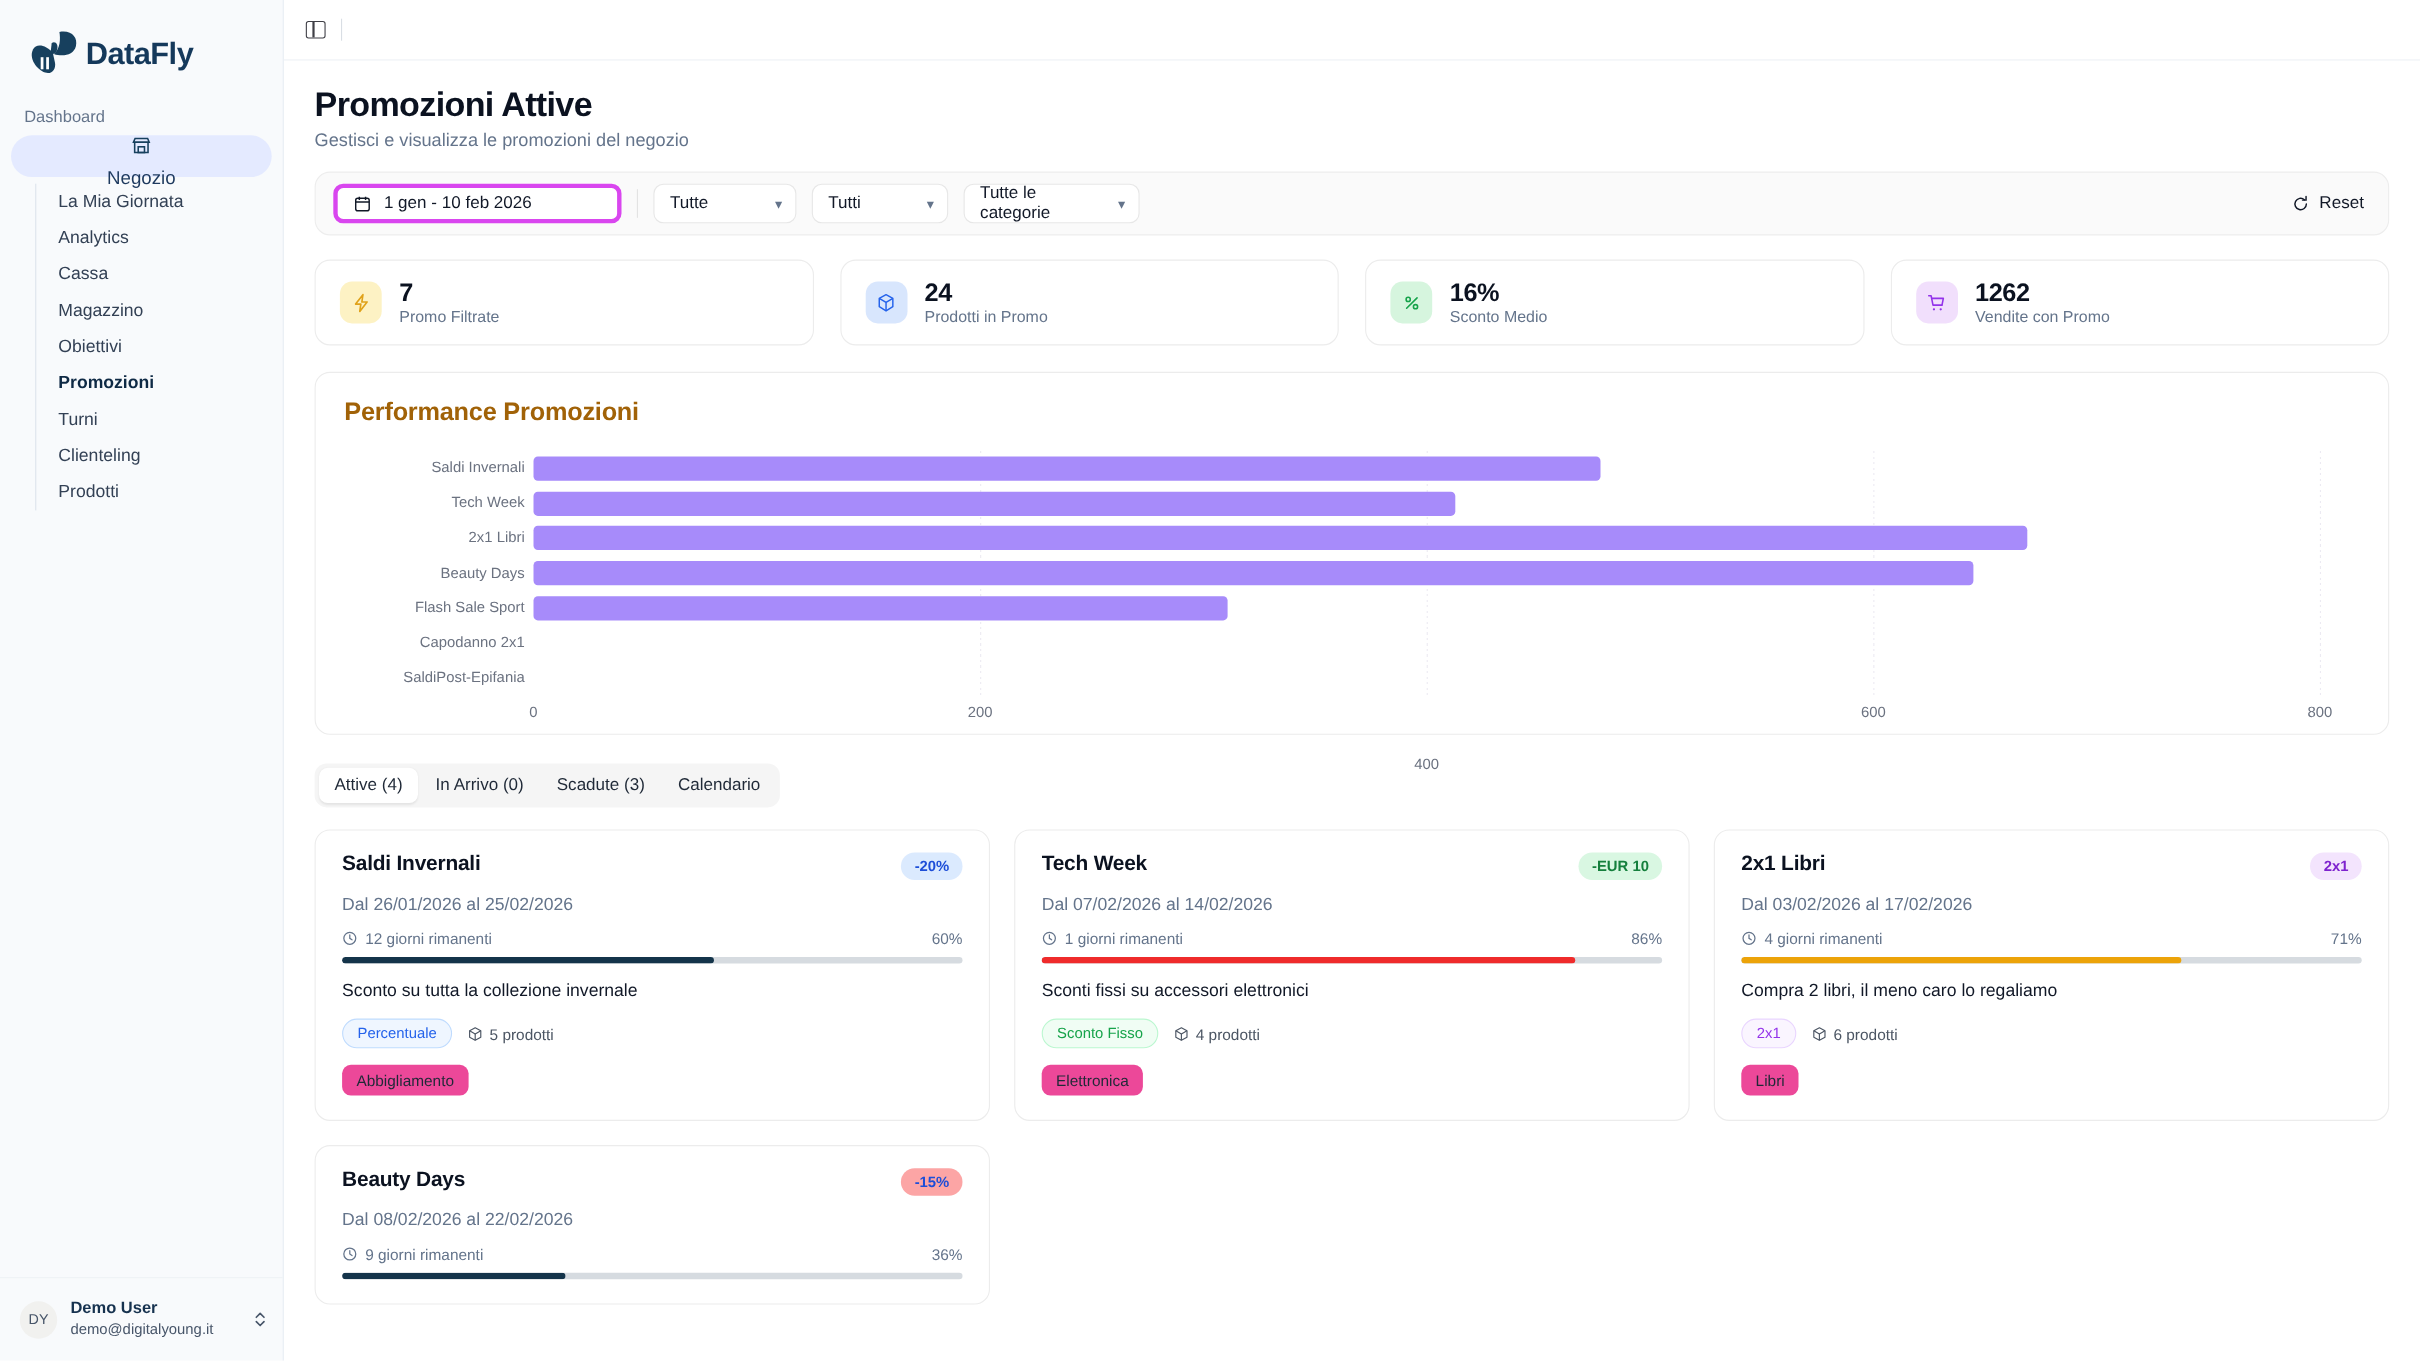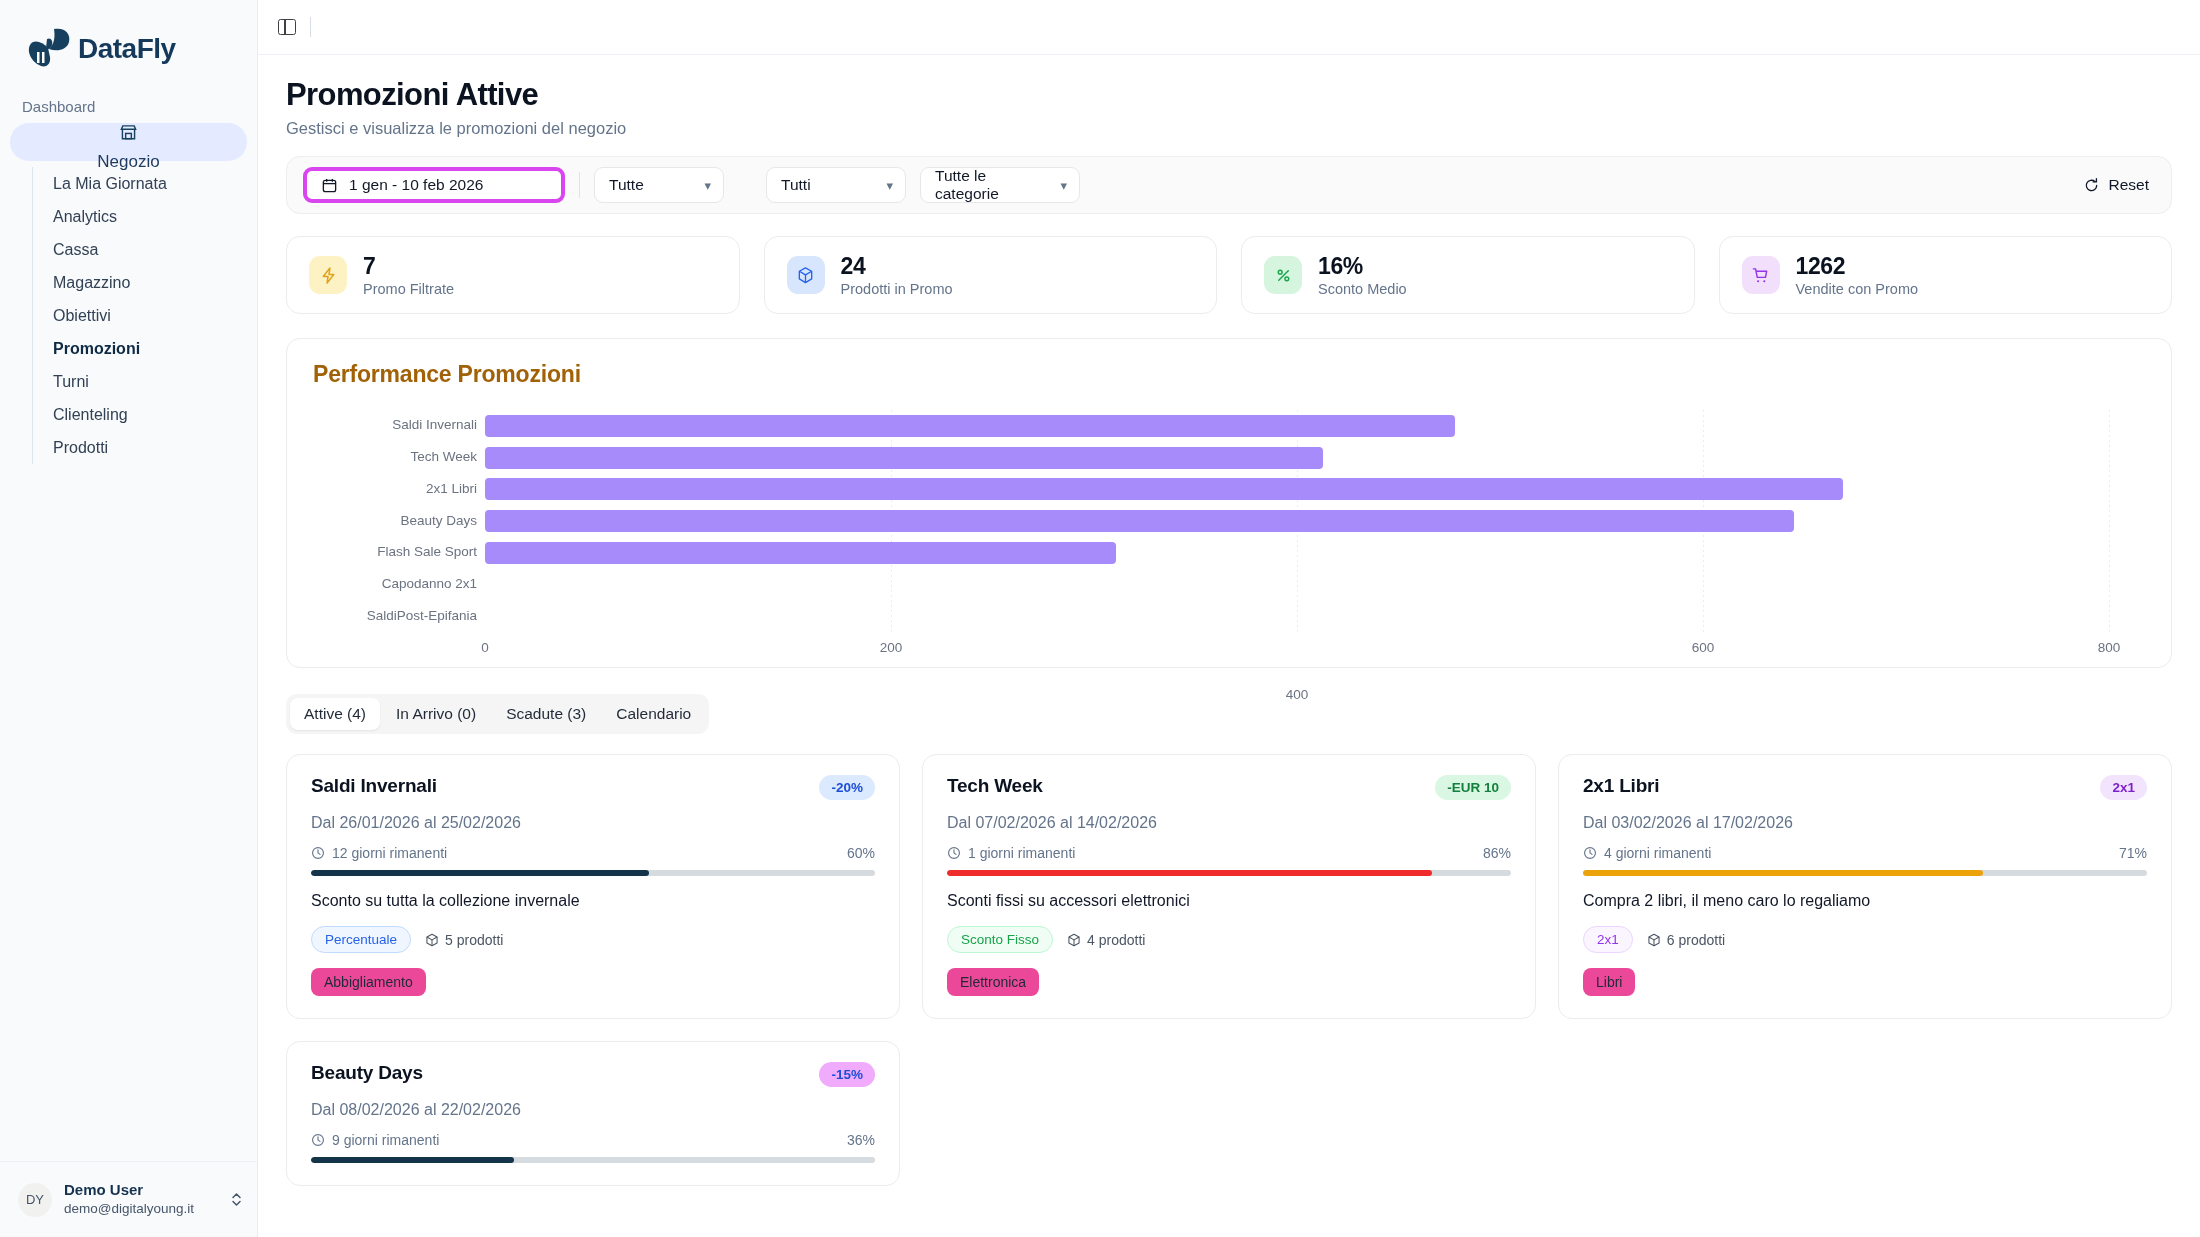--- a/index.html
+++ b/index.html
@@ -85,21 +85,21 @@
     background: #fff; border: 4px solid #d946ef; border-radius: 9px;
     height: 36px; padding: 0 14px; font-size: 15.5px; color: #111827; min-width: 262px; cursor: pointer;
   }
   .vsep { width: 1px; height: 26px; background: #e3e3e3; }
   .select-pill {
     display: flex; align-items: center; justify-content: space-between;
     background: #fff; border: 1px solid #e7e7e7; border-radius: 9px;
     height: 36px; padding: 0 12px 0 14px; font-size: 15.5px; color: #111827; cursor: pointer; gap: 16px;
   }
   .sel-w1 { width: 130px; }
-  .sel-w2 { width: 140px; margin-left: 28px; }
+  .sel-w2 { width: 124px; }
   .sel-w3 { width: 160px; }
   .chev { color: #64748b; font-size: 13px; line-height: 1; }
   .spacer { flex: 1; }
   .reset-btn {
     display: flex; align-items: center; gap: 9px; font-size: 15.5px; color: #111827;
     background: transparent; border: none; cursor: pointer; padding: 8px 6px;
     font-family: inherit;
   }
 
   
@@ -526,21 +526,21 @@
                   </svg>
                 </span>
                 <span>6 prodotti</span>
               </span>
             </div>
             <div><span class="cat-chip">Libri</span></div>
           </div>
           <div class="promo-card">
             <div class="pc-head">
               <div class="pc-title">Beauty Days</div>
-              <div class="pc-badge" style="background:#f0abfc;color:#1d4ed8">-15%</div>
+              <div class="pc-badge" style="background:#fca5a5;color:#1d4ed8">-15%</div>
             </div>
             <div class="pc-dates">Dal 08/02/2026 al 22/02/2026</div>
             <div class="pc-progrow">
               <div class="pc-days">
                 <span>
                   <svg width="14" height="14" viewBox="0 0 16 16" fill="none" stroke="#64748b" stroke-width="1.3">
                     <circle cx="8" cy="8" r="6.2"></circle>
                     <path d="M8 4.5 V8 L10.3 9.6" stroke-linecap="round"></path>
                   </svg>
                 </span>

